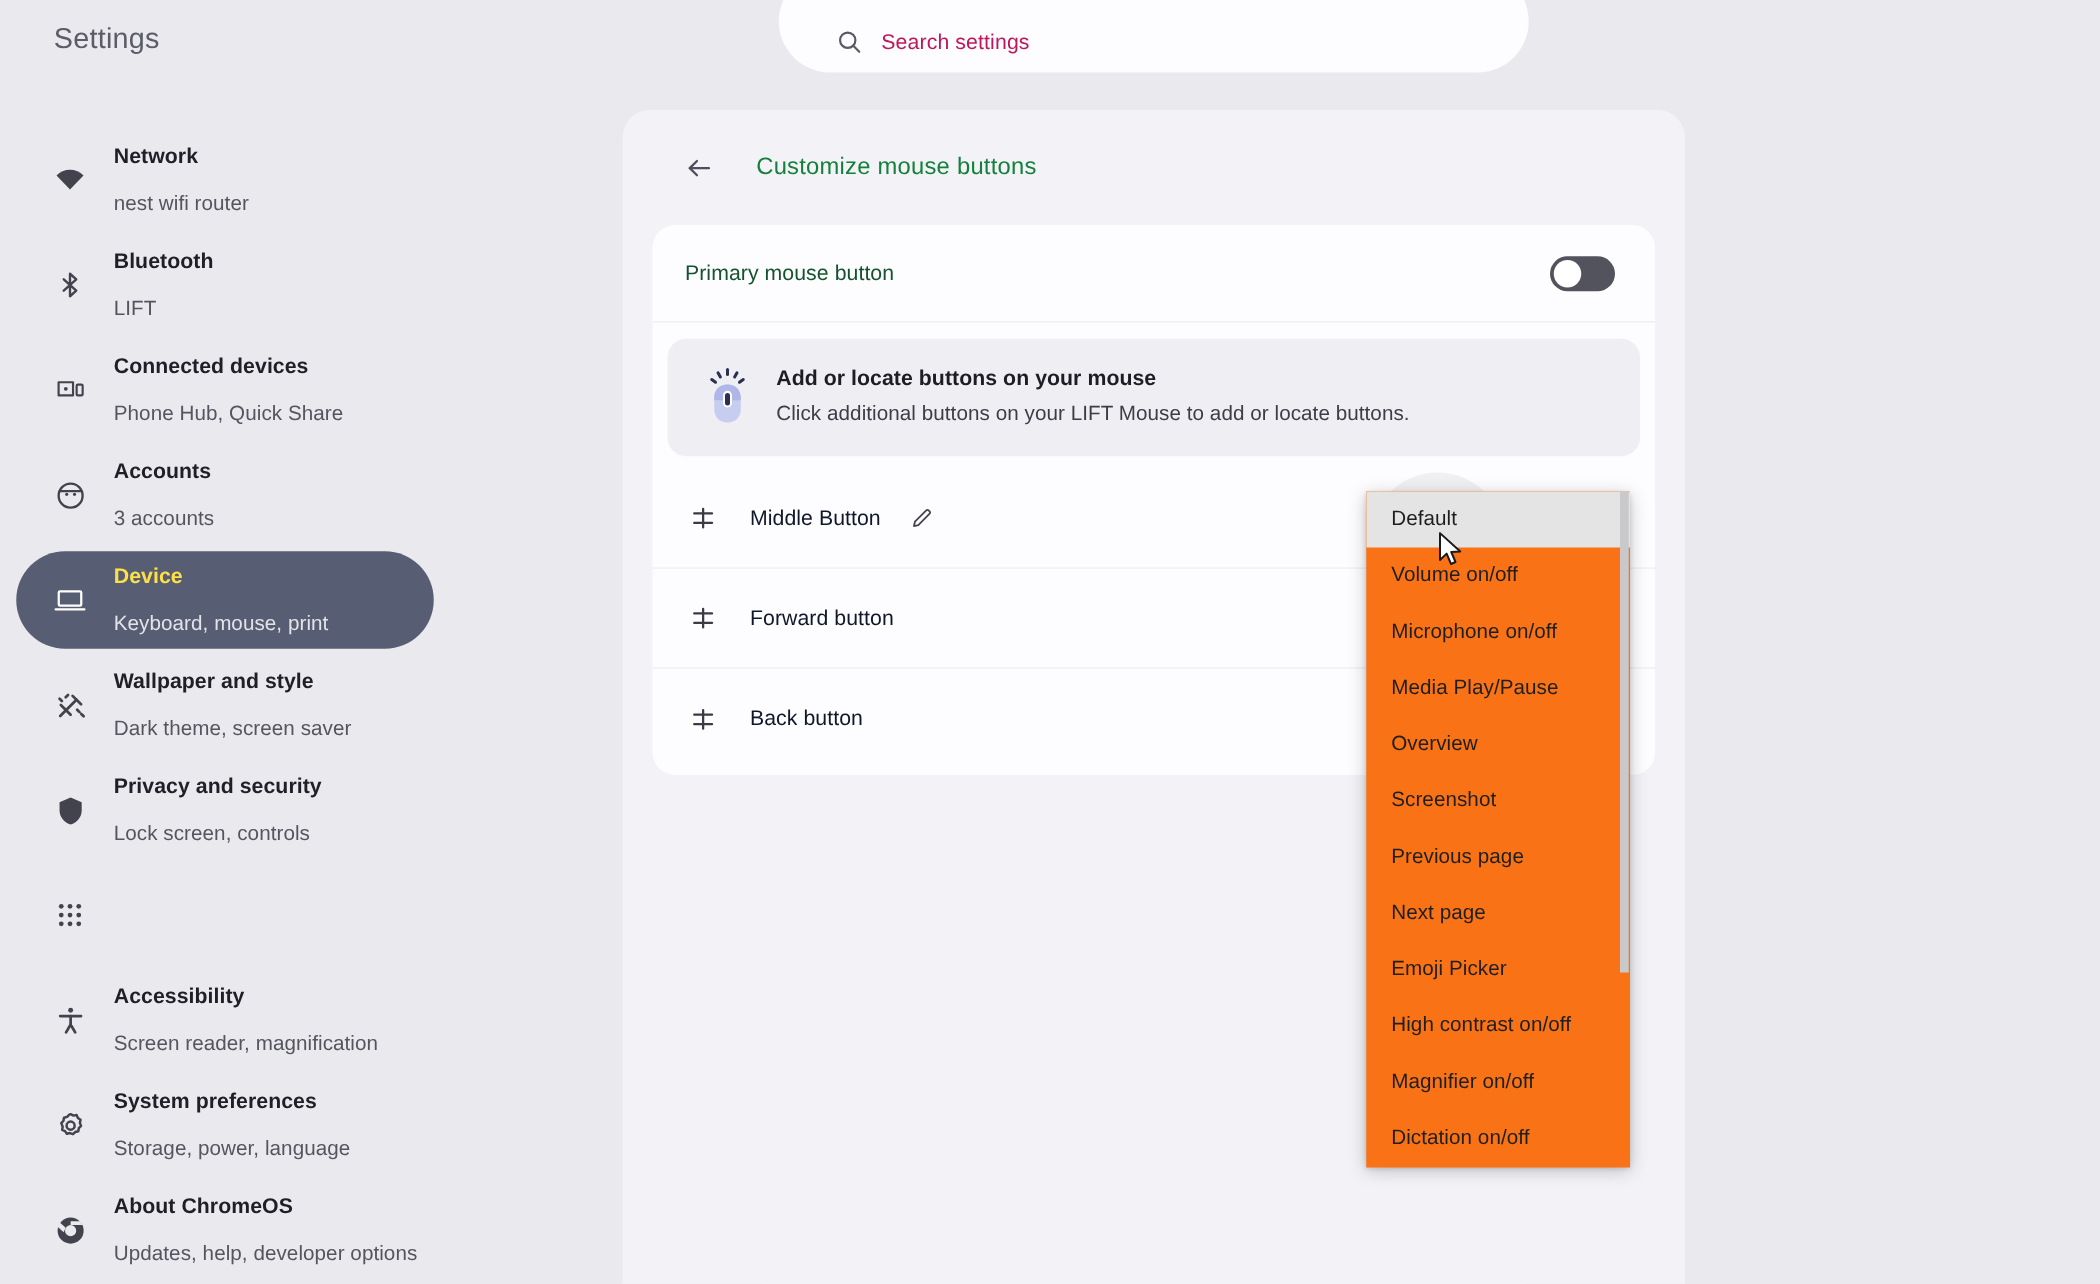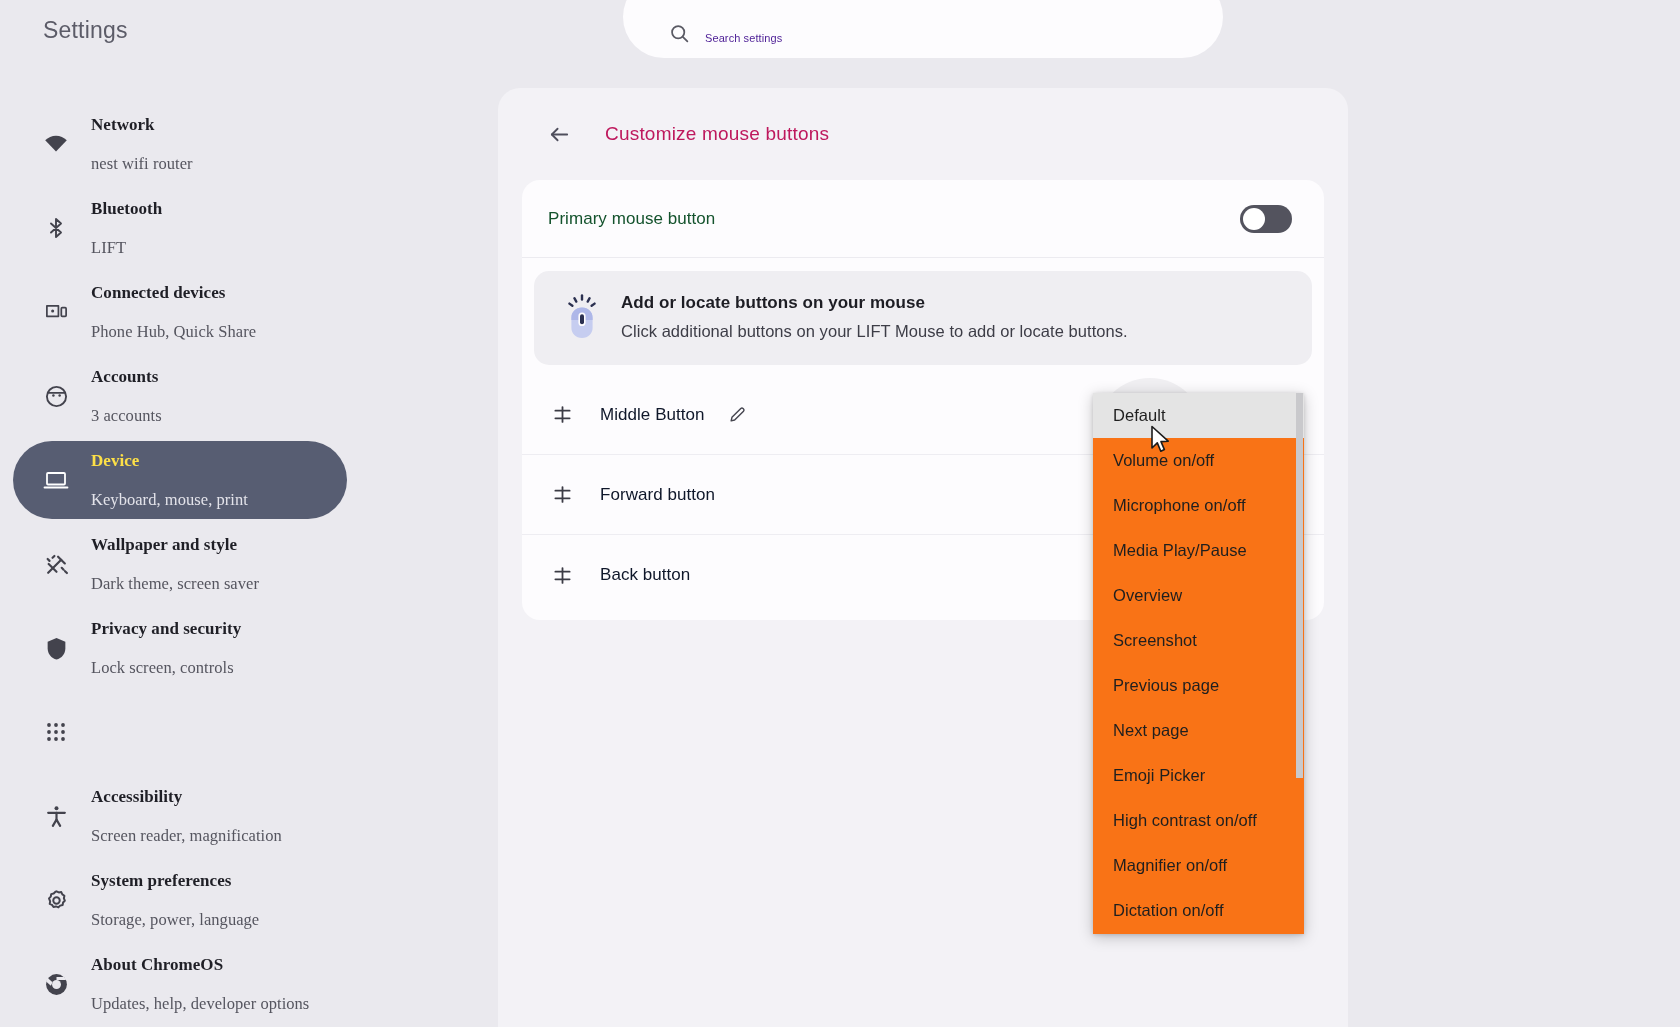--- a/index.html
+++ b/index.html
@@ -32,22 +32,22 @@
   }
   #search-bar .si {
     width: 52px;
     margin-left: 30px;
     display: flex;
     align-items: center;
     justify-content: center;
     flex: 0 0 auto;
   }
   #search-bar .sp {
-    font-size: 11px;
-    color: #4c1d95;
+    font-size: 17px;
+    color: #be185d;
     letter-spacing: .1px;
   }
 
   
   #settings-title {
     position: absolute;
     left: 43px;
     top: 17px;
     font-size: 23px;
     color: #5c5c68;
@@ -63,21 +63,20 @@
 
   .nav-item {
     position: relative;
     height: 78px;
     display: flex;
     align-items: center;
     padding-left: 20px;
     margin: 0 13px 6px 13px;
     border-radius: 39px;
     cursor: pointer;
-    font-family: Liberation Serif, serif;
   }
   .nav-item.selected { background: #575d72; }
 
   .nav-icon {
     width: 46px;
     flex: 0 0 46px;
     display: flex;
     align-items: center;
     justify-content: center;
     color: #43434d;
@@ -120,21 +119,21 @@
   #back-arrow {
     width: 30px; height: 30px;
     display: flex; align-items: center; justify-content: center;
     color: #4e4e5c;
     cursor: pointer;
     flex: 0 0 auto;
   }
   #panel-title {
     margin-left: 31px;
     font-size: 19px;
-    color: #be185d;
+    color: #15803d;
     letter-spacing: .2px;
   }
 
   #settings-card {
     margin: 0 24px;
     background: #fdfcfe;
     border-radius: 18px;
     overflow: hidden;
     padding-bottom: 5px;
   }

